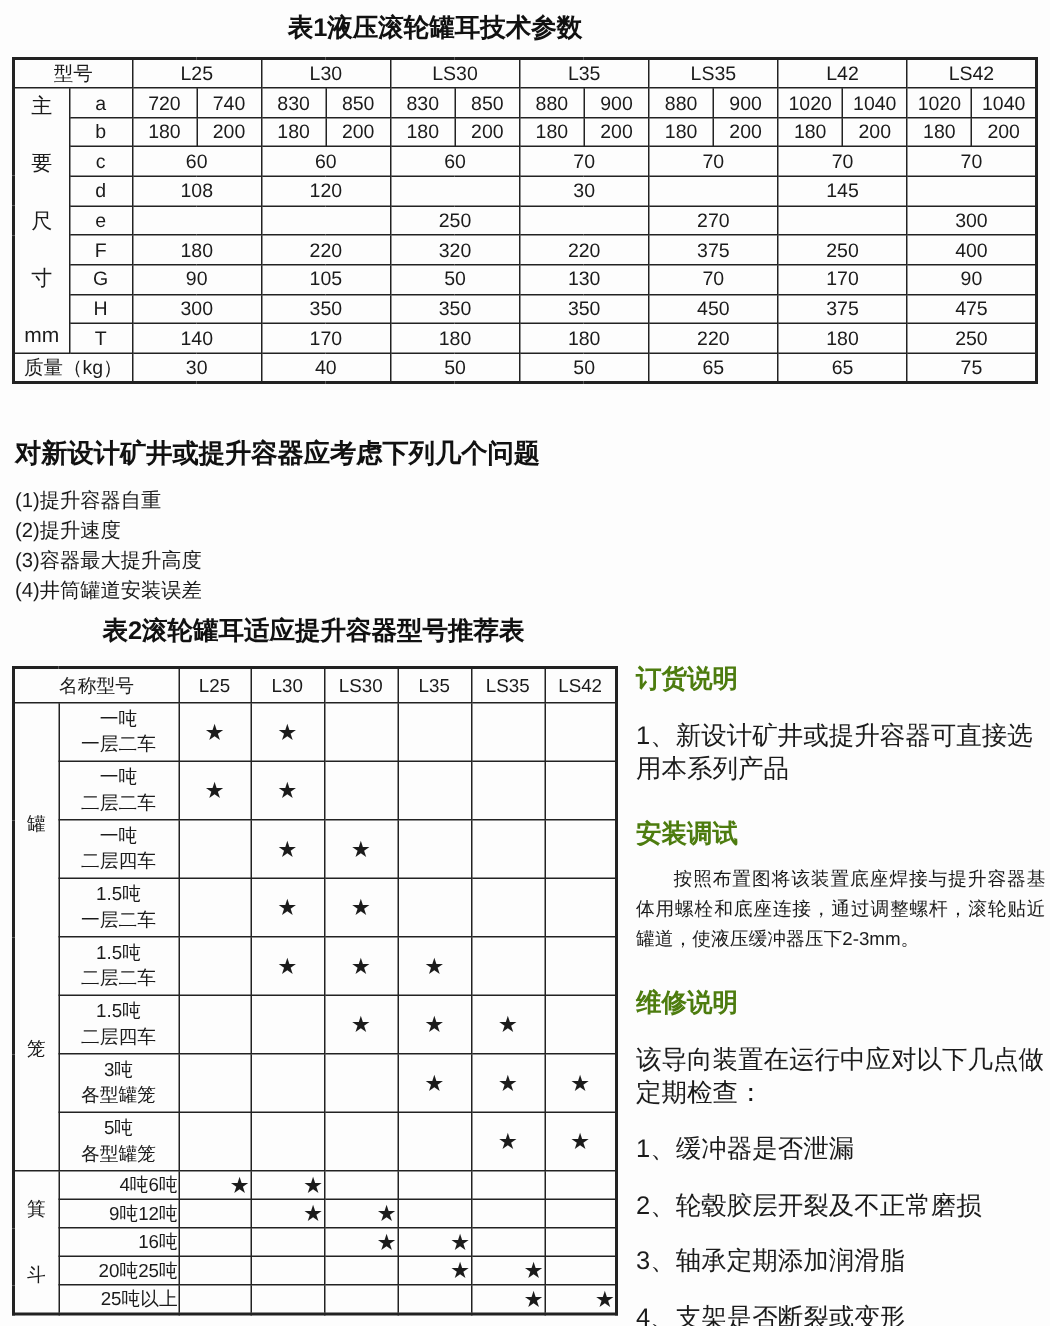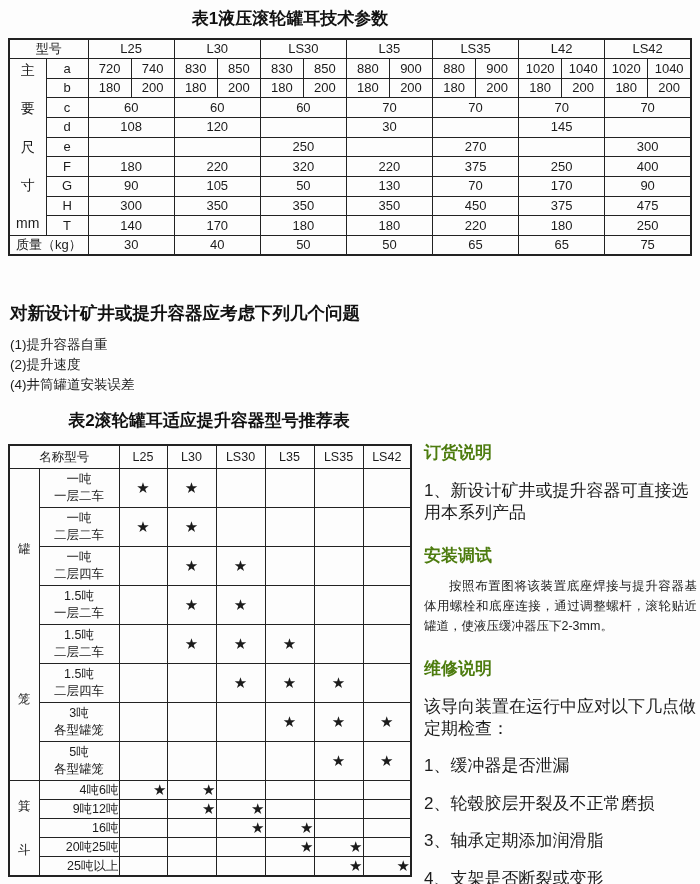--- a/index.html
+++ b/index.html
@@ -17,21 +17,21 @@
 
   
   #t1 { left:8px; top:38px; width:684px; font-size:13px; }
   #t1 td { height:18px; line-height:1.05; }
   #t1 .side { font-size:14px; }
   .vflex { display:flex; flex-direction:column; justify-content:space-between; align-items:center; height:168px; padding:4px 0; margin:0 auto; }
   .vflex span { display:block; }
 
   
   .notes { position:absolute; left:10px; top:286px; width:430px; }
-  .notes h2 { font-size:17.5px; font-weight:bold; margin:15px 0 10px 0; color:#111; }
+  .notes h2 { font-size:17.5px; font-weight:bold; margin:4px 0 10px 0; color:#111; }
   .notes .item { font-size:13.5px; line-height:20px; }
 
   
   #t2 { left:8px; top:444px; width:402px; font-size:12.5px; }
   #t2 .hd td { height:22px; }
   #t2 .dbl td { height:38px; }
   #t2 .sgl td { height:18px;text-align:right; }
   .nm { display:flex; flex-direction:column; justify-content:center; line-height:1.4; }
   .vflex2 { display:flex; flex-direction:column; justify-content:space-around; align-items:center; margin:0 auto; }
   .vflex2.big { height:300px; }
@@ -205,20 +205,21 @@
       <td colspan="2">65</td>
       <td colspan="2">75</td>
     </tr>
   </tbody>
     </table>
 
   <div class="notes">
     <h2>对新设计矿井或提升容器应考虑下列几个问题</h2>
     <div class="item">(1)提升容器自重</div>
     <div class="item">(2)提升速度</div>
+    <div class="item">(3)容器最大提升高度</div>
     <div class="item">(4)井筒罐道安装误差</div>
   </div>
 
   <div class="doc-title" id="t2-title">表2滚轮罐耳适应提升容器型号推荐表</div>
 
   <table id="t2">
     <colgroup>
       <col style="width:30px">
         <col style="width:80px">
       <col style="width:48px">

